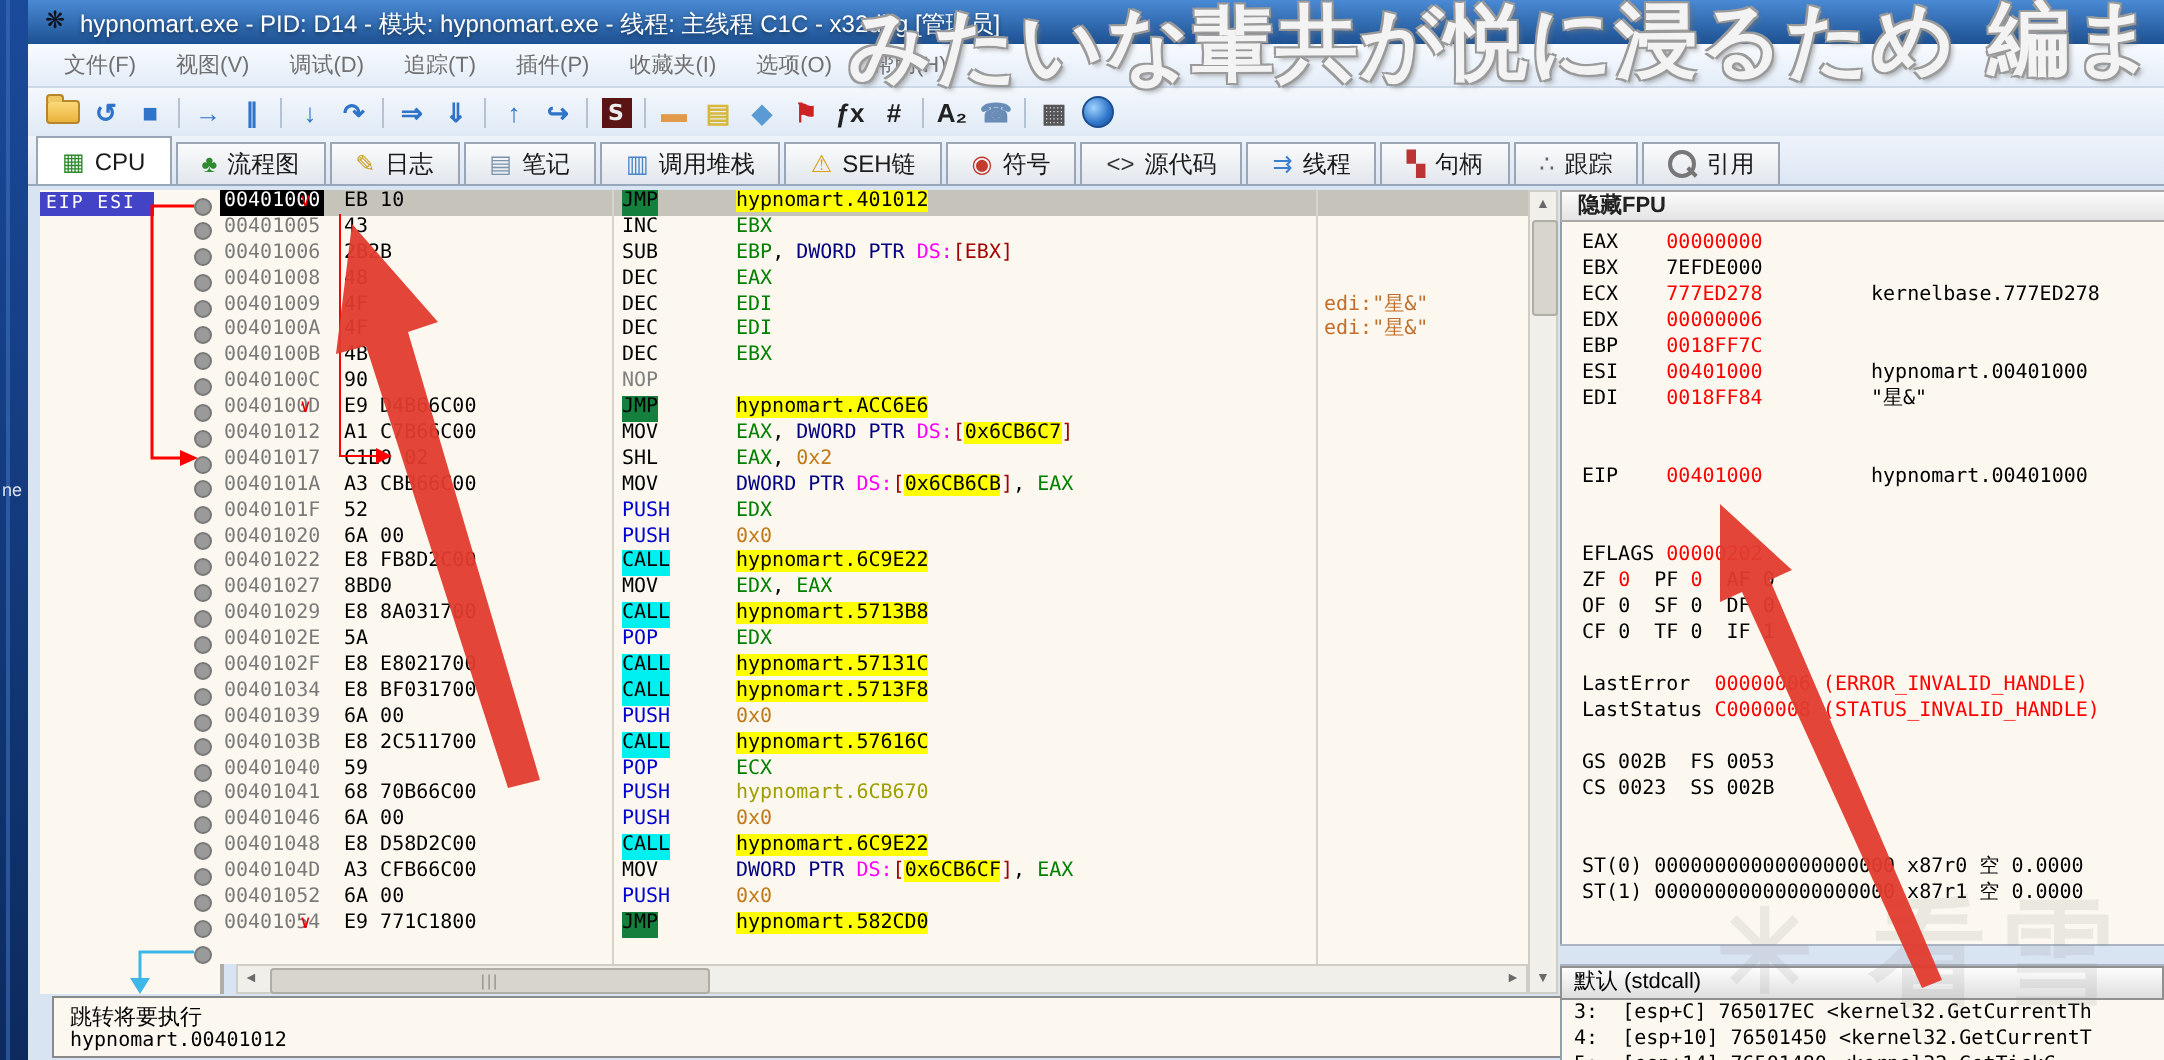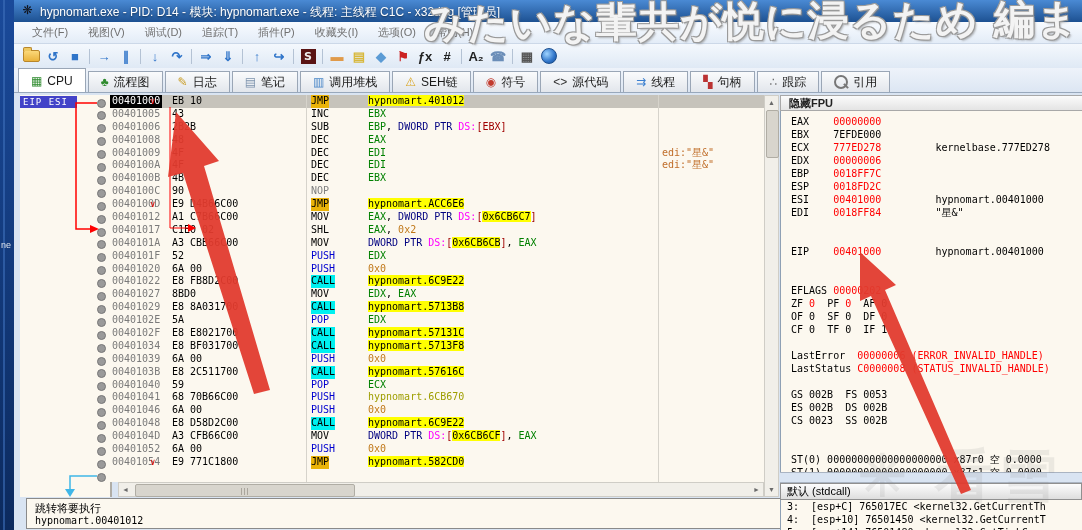--- a/index.html
+++ b/index.html
@@ -50,21 +50,21 @@
   .rows{position:absolute;left:96px;top:95px;width:654px;height:387px;background:#fcf8ef;overflow:hidden;}
   .drow{position:relative;height:12.9px;line-height:12.9px;font-family:"DejaVu Sans Mono",monospace;font-size:10px;white-space:pre;}
   .drow.sel{background:#c6c3bb;}
   .c-addr{position:absolute;left:2px;color:#7a7a7a;}
   .drow.sel .c-addr{background:#000;color:#fff;padding:0 2px;left:0px;}
   .c-ji{position:absolute;left:40px;color:#e00000;font-size:9px;}
   .c-bytes{position:absolute;left:62px;color:#000;}
   .c-mn{position:absolute;left:201px;color:#000;}
   .c-ops{position:absolute;left:258px;}
   .c-cmt{position:absolute;left:552px;color:#c06e2a;}
-  .m-jmp{background:#eab308;}
+  .m-jmp{background:#15803d;}
   .m-call{background:#00f0f0;}
   .m-push{color:#0000d0;}
   .m-gray{color:#808080;}
   .t-reg{color:#008000}.t-navy{color:#000080}.t-seg{color:#ff00ff}.t-mem{color:#a00000}
   .t-num{color:#c07818}.t-hl{background:#ffff00;color:#000}.t-sym{background:#ffff00;color:#000}
   .t-oliv{color:#9e9e00}.t-plain{color:#000}
   .colsep{position:absolute;top:95px;width:1px;height:387px;background:#d6d3cb;}
 
   
   .vscroll{position:absolute;left:750px;top:95px;width:15px;height:402px;background:#f1efe9;border:1px solid #cfcdc6;box-sizing:border-box;}
@@ -335,38 +335,36 @@
     <div class="status-l2">hypnomart.00401012</div>
   </div>
 
   <div class="regshead">隐藏FPU</div>
   <div class="regs" id="regs">
       <div class="rline"><span>EAX    </span><span class="red">00000000</span></div>
       <div class="rline"><span>EBX    </span><span>7EFDE000</span></div>
       <div class="rline"><span>ECX    </span><span class="red">777ED278</span><span>         kernelbase.777ED278</span></div>
       <div class="rline"><span>EDX    </span><span class="red">00000006</span></div>
       <div class="rline"><span>EBP    </span><span class="red">0018FF7C</span></div>
-      <div class="rline"><span>ESP    </span><span class="red">0018FD2C</span></div>
       <div class="rline"><span>ESI    </span><span class="red">00401000</span><span>         hypnomart.00401000</span></div>
       <div class="rline"><span>EDI    </span><span class="red">0018FF84</span><span>         "星&amp;"</span></div>
       <div class="rline">&nbsp;</div>
       <div class="rline">&nbsp;</div>
       <div class="rline"><span>EIP    </span><span class="red">00401000</span><span>         hypnomart.00401000</span></div>
       <div class="rline">&nbsp;</div>
       <div class="rline">&nbsp;</div>
       <div class="rline"><span>EFLAGS </span><span class="red">00000202</span></div>
       <div class="rline"><span>ZF </span><span class="red">0</span><span>  PF </span><span class="red">0</span><span>  AF </span><span>0</span></div>
       <div class="rline"><span>OF </span><span>0</span><span>  SF </span><span>0</span><span>  DF </span><span>0</span></div>
       <div class="rline"><span>CF </span><span>0</span><span>  TF </span><span>0</span><span>  IF </span><span>1</span></div>
       <div class="rline">&nbsp;</div>
       <div class="rline"><span>LastError  </span><span class="red">00000006 (ERROR_INVALID_HANDLE)</span></div>
       <div class="rline"><span>LastStatus </span><span class="red">C0000008 (STATUS_INVALID_HANDLE)</span></div>
       <div class="rline">&nbsp;</div>
       <div class="rline"><span>GS 002B  FS 0053</span></div>
-      <div class="rline"><span>ES 002B  DS 002B</span></div>
       <div class="rline"><span>CS 0023  SS 002B</span></div>
       <div class="rline">&nbsp;</div>
       <div class="rline">&nbsp;</div>
       <div class="rline"><span>ST(0) 00000000000000000000 x87r0 空 0.0000</span></div>
       <div class="rline"><span>ST(1) 00000000000000000000 x87r1 空 0.0000</span></div>
     </div>
   <div class="rsplit"></div>
   <div class="callconv">默认 (stdcall)</div>
   <div class="stack" id="stackbox">
       <div class="srow">3:  [esp+C] 765017EC &lt;kernel32.GetCurrentTh</div>

